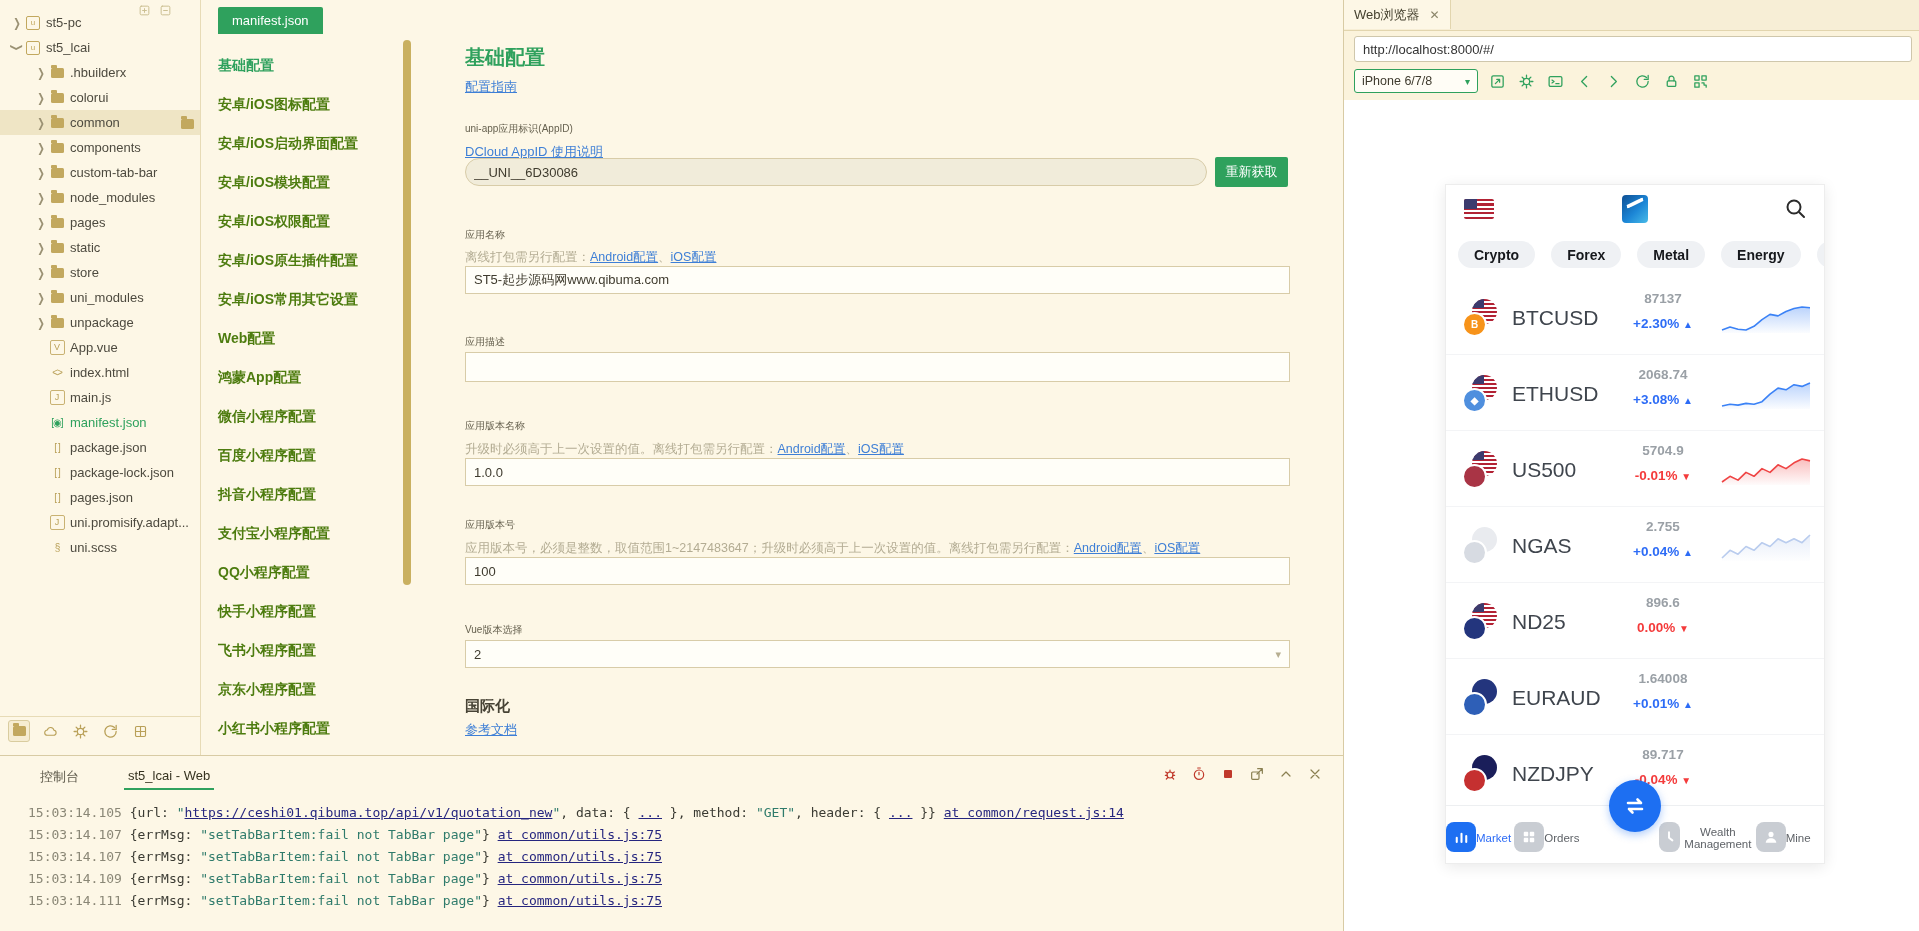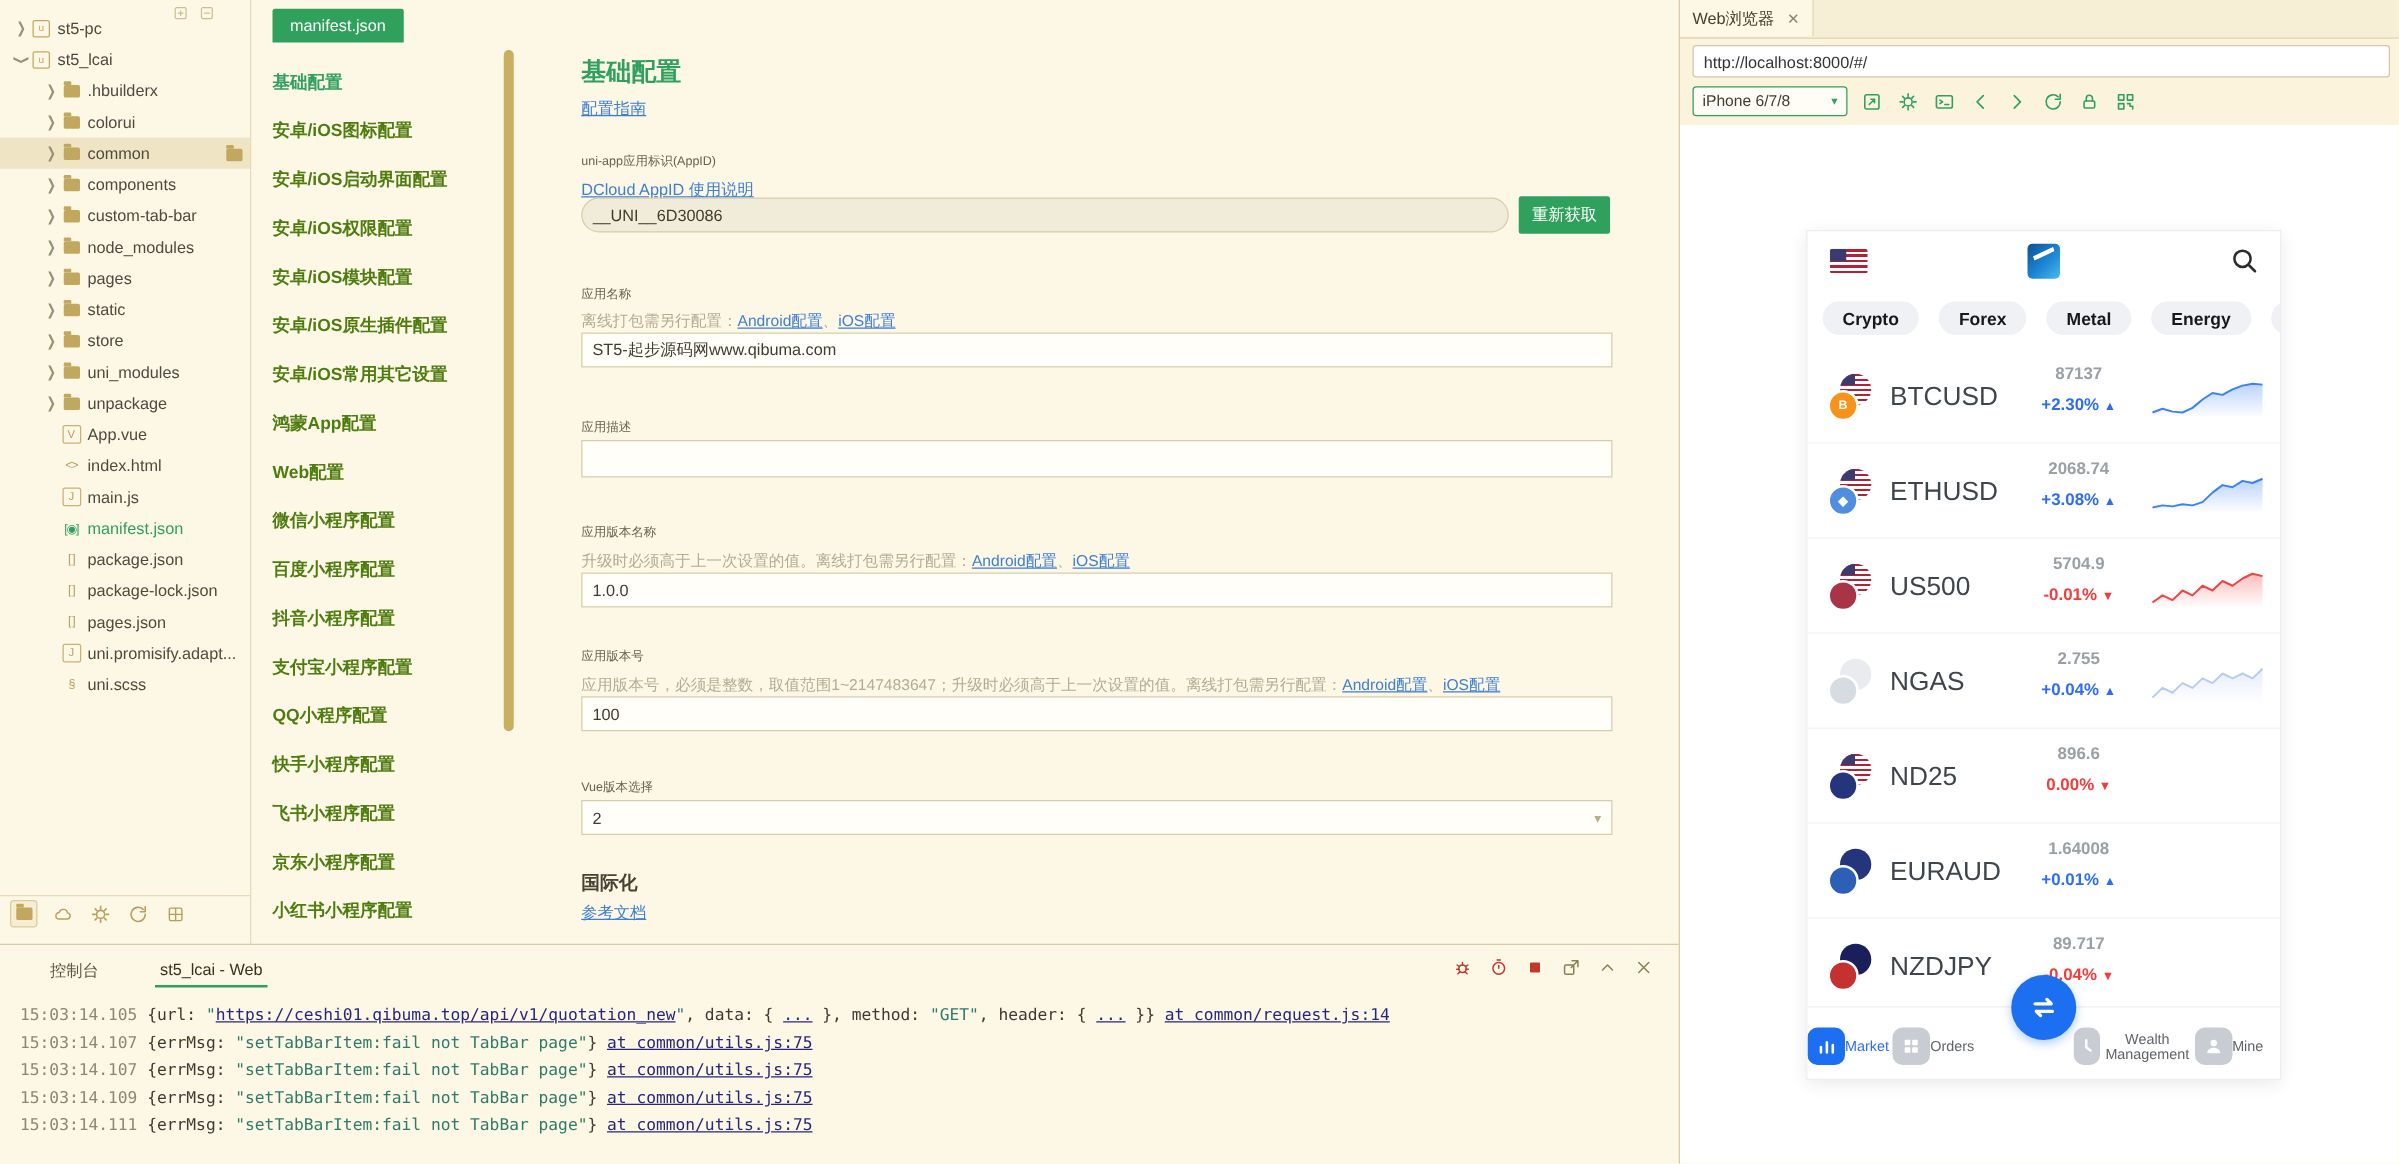--- a/index.html
+++ b/index.html
@@ -48,21 +48,21 @@
   .f-sub{position:absolute;font-size:15px;font-weight:bold;color:#474335;}
 
   
   #console{left:0;top:755px;width:1343px;height:176px;border-top:1px solid #D8CBA4;}
   .c-tab{position:absolute;top:12px;font-size:13px;color:#5B5748;cursor:pointer;}
   .c-tab.active{color:#35321F;}
   .c-tab.active::after{content:"";position:absolute;left:-4px;right:-4px;bottom:-7px;height:2px;background:#2FA15D;}
   .c-icons{position:absolute;right:18px;top:8px;display:flex;gap:9px;}
   .c-ic{width:20px;height:20px;display:flex;align-items:center;justify-content:center;cursor:pointer;}
   .c-logs{position:absolute;left:16px;top:46px;right:6px;font-family:"DejaVu Sans Mono",monospace;font-size:13px;}
-  .log-line{height:22px;line-height:22px;white-space:nowrap;overflow:hidden;}
+  .log-line{height:22px;line-height:22px;white-space:nowrap;overflow:hidden;margin-left:12px;}
   .seg-ts{color:#8A8776;}
   .seg-pl{color:#3B3B33;}
   .seg-st{color:#2F7B6B;}
   .seg-lk{color:#26267F;text-decoration:underline;cursor:pointer;}
 
   
   #browser{left:1343px;top:0;width:576px;height:931px;border-left:1px solid #D8CBA4;background:#FBF3DC;}
   .b-tabs{position:absolute;left:0;top:0;right:0;height:30px;background:#F7EED6;border-bottom:1px solid #E2D5AE;}
   .b-tab{position:absolute;left:0;top:0;height:29px;padding:0 10px;background:#FDF7E6;display:flex;align-items:center;gap:10px;font-size:13px;color:#45412F;border-right:1px solid #E2D5AE;}
   .b-close{color:#8A8468;font-size:12px;cursor:pointer;}
@@ -307,26 +307,26 @@
         </span>
       </div>
   </div>
 
   <div id="editor" class="abs">
     <div class="cfg-tab">manifest.json</div>
     <div class="sections">
         <div class="sec-item active">基础配置</div>
         <div class="sec-item">安卓/iOS图标配置</div>
         <div class="sec-item">安卓/iOS启动界面配置</div>
+        <div class="sec-item">安卓/iOS模块配置</div>
         <div class="sec-item">安卓/iOS权限配置</div>
-        <div class="sec-item">安卓/iOS模块配置</div>
         <div class="sec-item">安卓/iOS原生插件配置</div>
         <div class="sec-item">安卓/iOS常用其它设置</div>
+        <div class="sec-item">Web配置</div>
         <div class="sec-item">鸿蒙App配置</div>
-        <div class="sec-item">Web配置</div>
         <div class="sec-item">微信小程序配置</div>
         <div class="sec-item">百度小程序配置</div>
         <div class="sec-item">抖音小程序配置</div>
         <div class="sec-item">支付宝小程序配置</div>
         <div class="sec-item">QQ小程序配置</div>
         <div class="sec-item">快手小程序配置</div>
         <div class="sec-item">飞书小程序配置</div>
         <div class="sec-item">京东小程序配置</div>
         <div class="sec-item">小红书小程序配置</div>
       </div>

